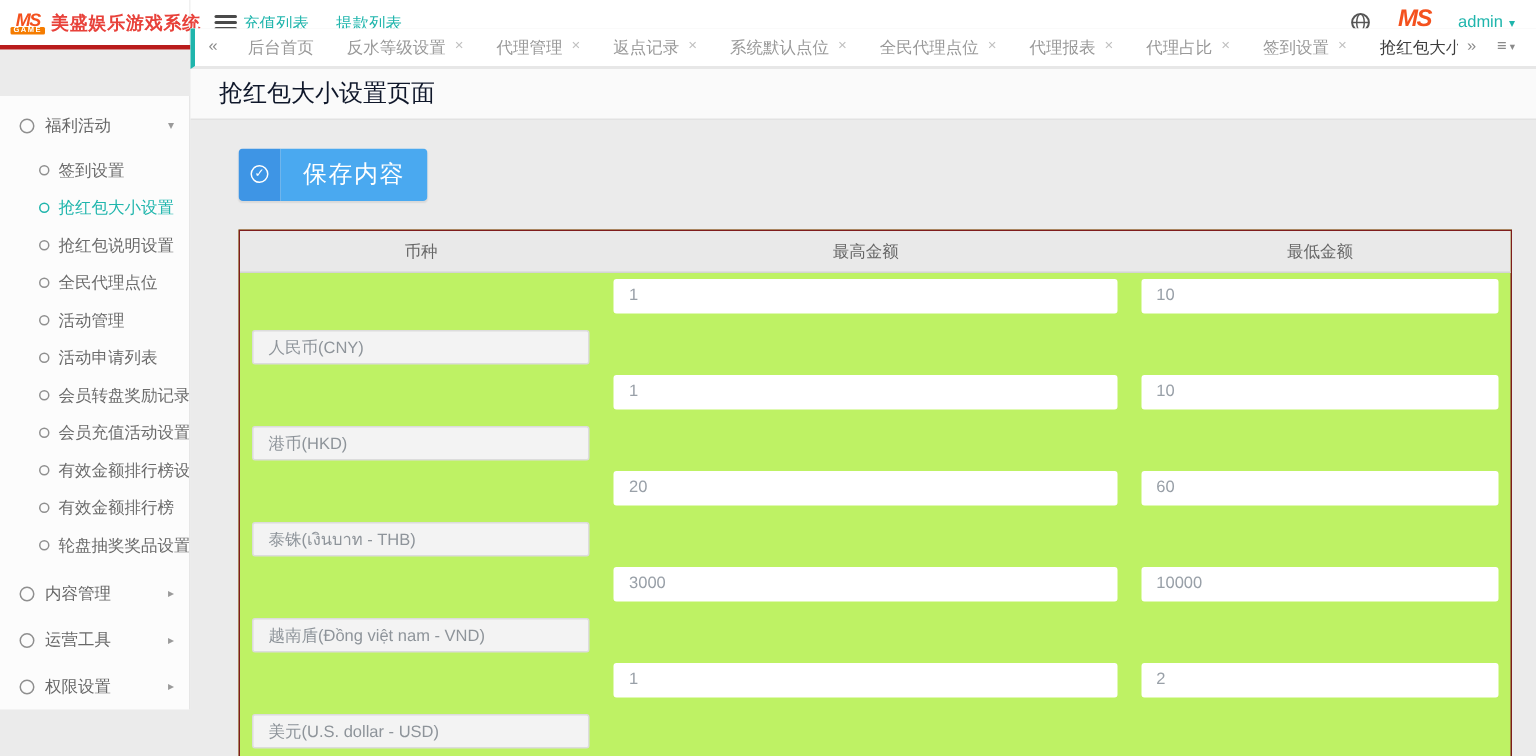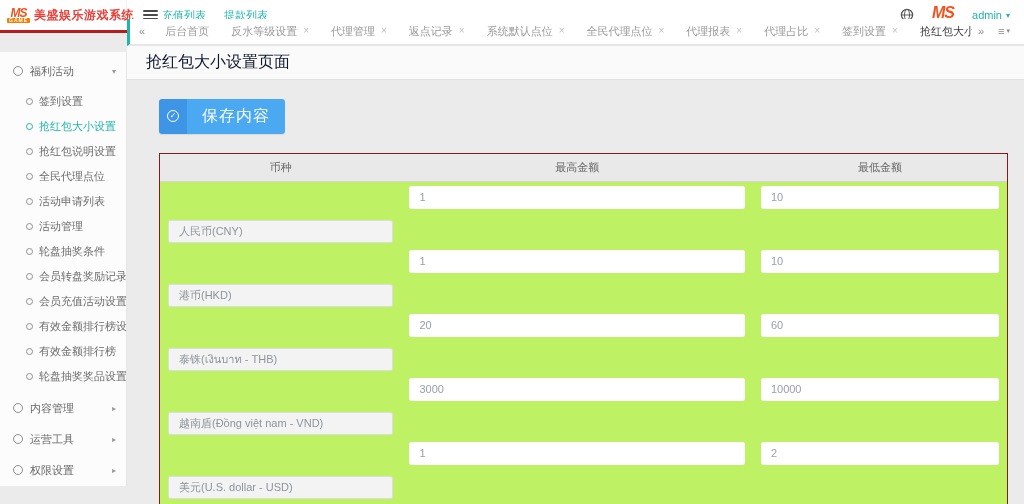--- a/index.html
+++ b/index.html
@@ -132,29 +132,25 @@
           <div class="side-sub">
             <span class="circle-icon"></span>
             <span>抢红包说明设置</span>
           </div>
           <div class="side-sub">
             <span class="circle-icon"></span>
             <span>全民代理点位</span>
           </div>
           <div class="side-sub">
             <span class="circle-icon"></span>
+            <span>活动管理</span>
+          </div>
+          <div class="side-sub">
+            <span class="circle-icon"></span>
             <span>活动申请列表</span>
-          </div>
-          <div class="side-sub">
-            <span class="circle-icon"></span>
-            <span>活动管理</span>
-          </div>
-          <div class="side-sub">
-            <span class="circle-icon"></span>
-            <span>轮盘抽奖条件</span>
           </div>
           <div class="side-sub">
             <span class="circle-icon"></span>
             <span>会员转盘奖励记录</span>
           </div>
           <div class="side-sub">
             <span class="circle-icon"></span>
             <span>会员充值活动设置</span>
           </div>
           <div class="side-sub">

